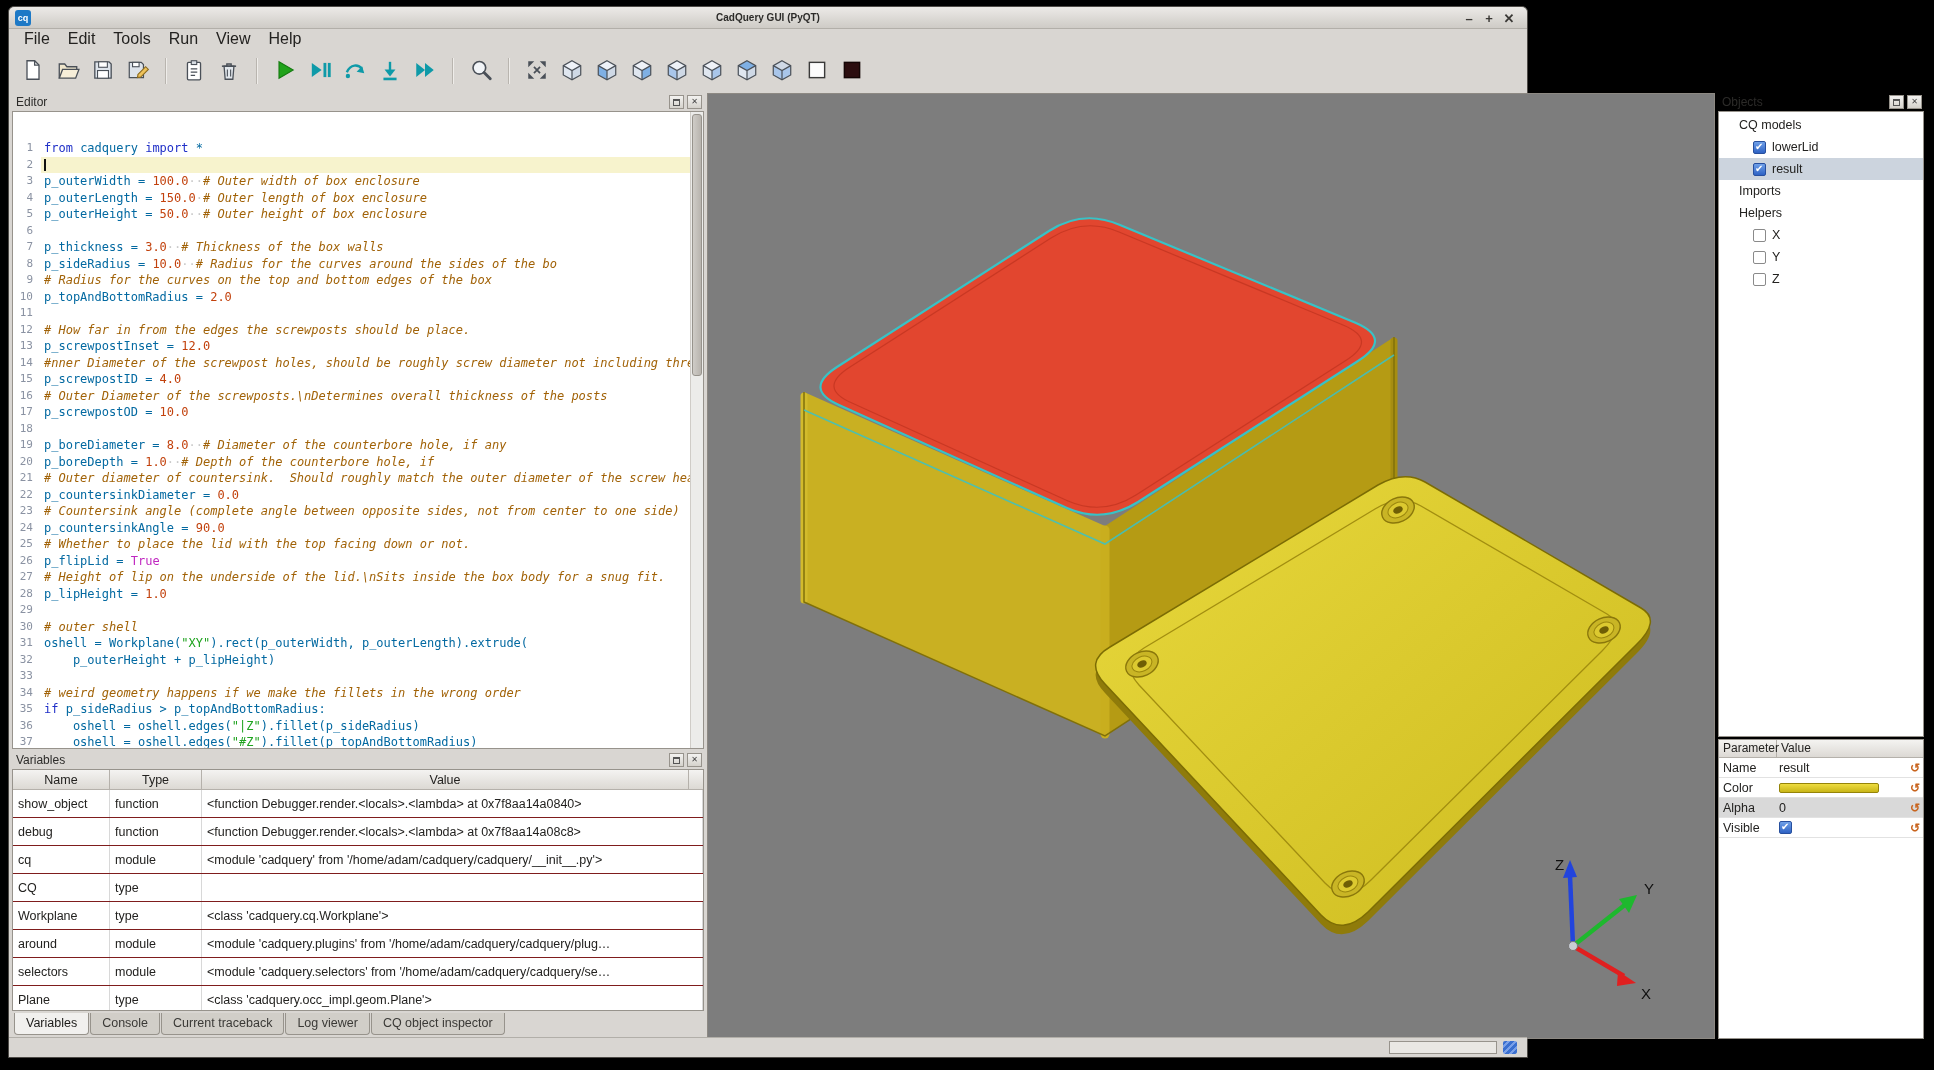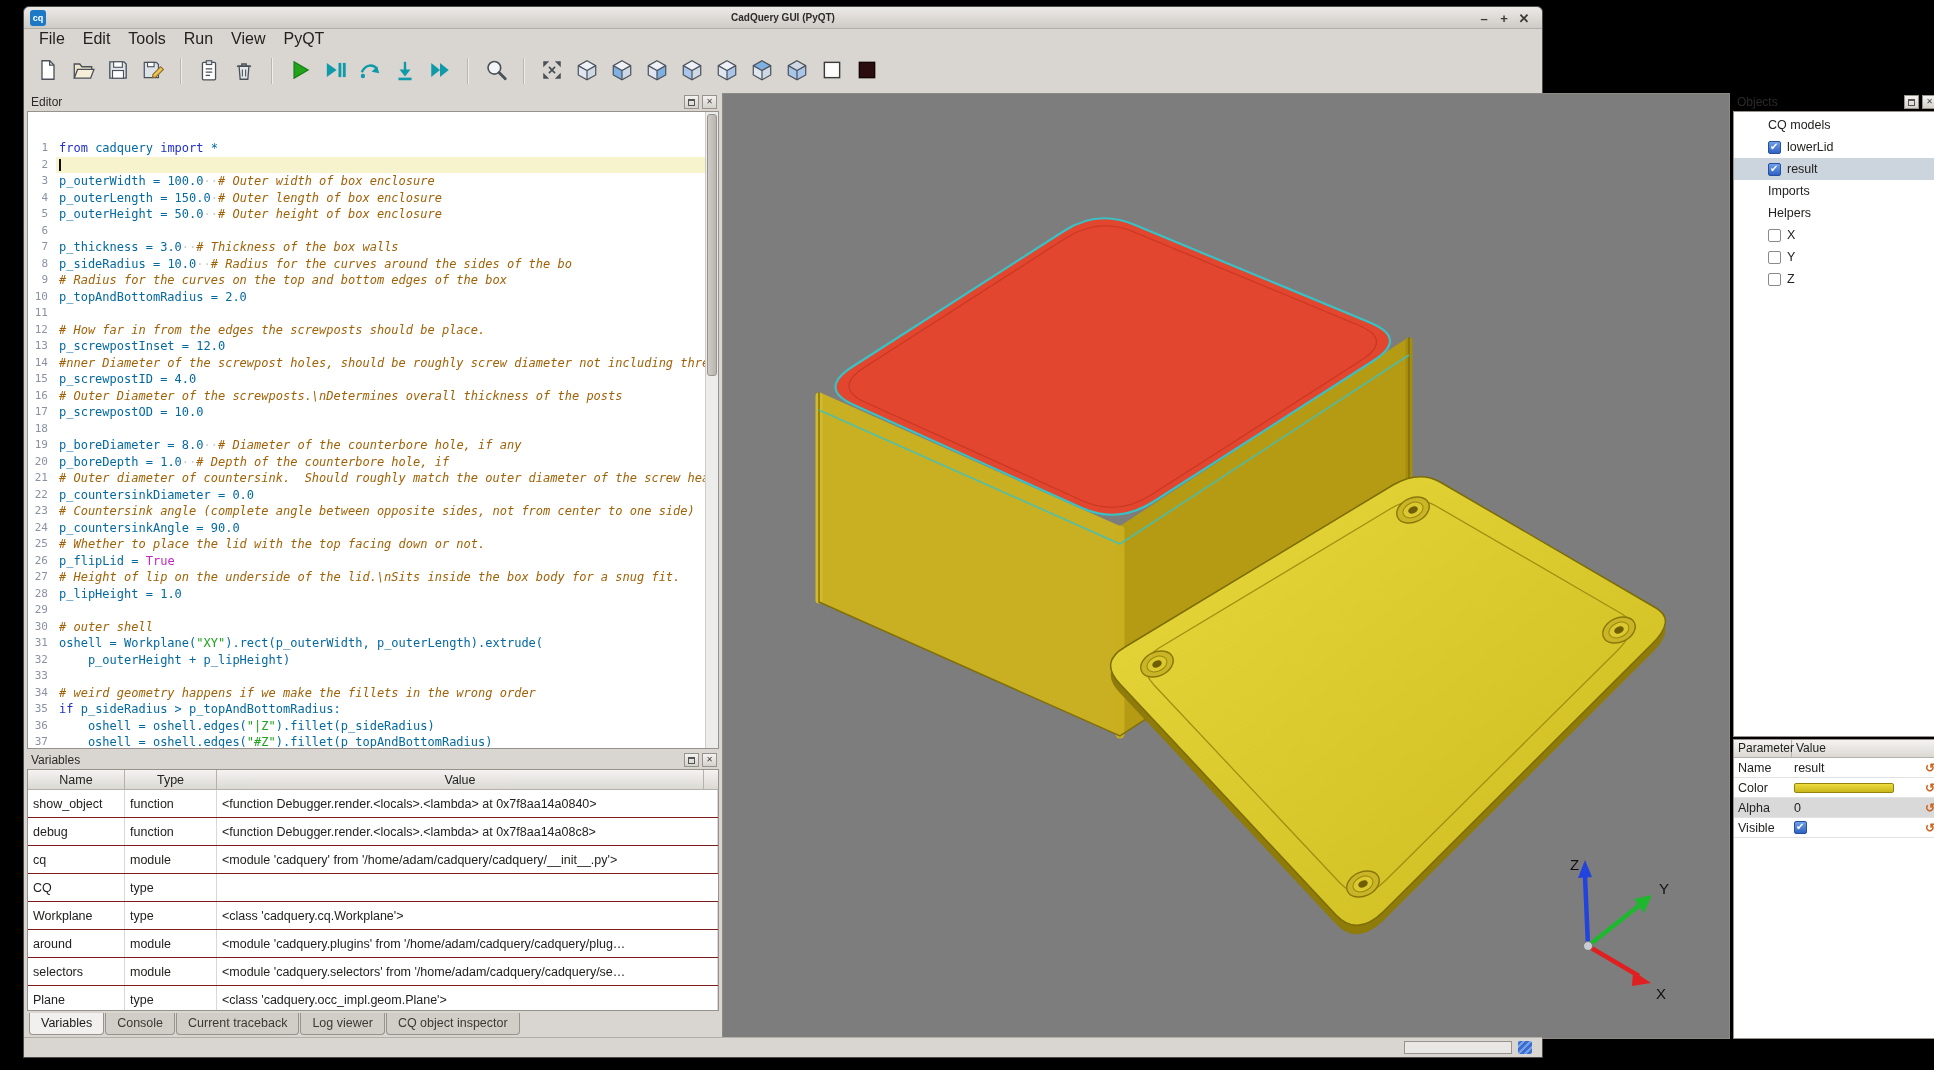--- a/index.html
+++ b/index.html
@@ -1,17 +1,17 @@
 <!DOCTYPE html>
 <html><head>
 <meta charset="utf-8">
 <style>
   *{margin:0;padding:0;box-sizing:border-box}
   html,body{width:1934px;height:1070px;background:#000;font-family:"Liberation Sans",sans-serif;overflow:hidden;font-size:13px;color:#232220}
-  .window{position:absolute;left:23px;top:6px;width:1520px;height:1052px;background:#d9d6d2;border:1px solid #4e4b47;border-radius:6px 6px 0 0}
+  .window{position:absolute;left:8px;top:6px;width:1520px;height:1052px;background:#d9d6d2;border:1px solid #4e4b47;border-radius:6px 6px 0 0}
   .titlebar{position:absolute;left:0;top:0;right:0;height:22px;background:linear-gradient(#eceae7,#cecbc6);border-bottom:1px solid #b2afa9;border-radius:6px 6px 0 0;display:flex;align-items:center;justify-content:center}
   .title{font-weight:bold;font-size:10px;color:#2c2b29}
   .app-logo{position:absolute;left:6px;top:3px;width:16px;height:16px;background:#1d79c6;color:#fff;font-size:9px;font-weight:bold;display:flex;align-items:center;justify-content:center;border-radius:3px}
   .win-controls{position:absolute;right:8px;top:0;height:22px;display:flex;align-items:center}
   .win-controls span{width:20px;text-align:center;font-weight:bold;color:#3a3835;font-size:13px}
   .menubar{position:absolute;top:22px;left:0;right:0;height:20px;display:flex;align-items:center;padding-left:6px;font-size:16px}
   .menu-item{padding:2px 9px}
   .toolbar{position:absolute;top:42px;left:0;right:0;height:44px;display:flex;align-items:center;padding-left:10px;gap:7px}
   .tb-btn{width:28px;height:28px;display:flex;align-items:center;justify-content:center}
   .tb-btn svg{width:24px;height:24px}
@@ -21,38 +21,38 @@
   .panel-btns{position:absolute;right:2px;top:2px;display:flex;gap:3px}
   .panel-btn{width:15px;height:14px;border:1px solid #97938c;background:linear-gradient(#f3f2f0,#d5d2cc);font-size:8px;line-height:12px;text-align:center;color:#444;display:flex;align-items:center;justify-content:center}
   .float-glyph{width:7px;height:7px;border:1px solid #555;border-top-width:2px;display:inline-block}
   .editor-panel{position:absolute;left:3px;top:0;width:692px;height:656px}
   .editor-content{position:absolute;top:18px;bottom:0;left:0;right:0;background:#fff;border:1px solid #97938c;overflow:hidden;font-family:"DejaVu Sans Mono",monospace;font-size:12px;white-space:pre}
   .code-line{height:16.5px;line-height:16.5px;display:flex}
   .code-line.current{background:#f7f3cd}
   .ln{width:28px;flex:none;text-align:right;padding-right:8px;color:#8a92a2;background:#fff;font-size:11px}
   .lt{flex:1;padding-left:3px;overflow:hidden}
   .caret{display:inline-block;width:2px;height:12px;background:#111;vertical-align:-2px}
-  .tok-c{color:#0369a1}.tok-k{color:#2030c8}.tok-n{color:#0369a1}.tok-s{color:#1ea31e}.tok-b{color:#c028c0}
+  .tok-c{color:#0369a1}.tok-k{color:#2030c8}.tok-n{color:#c2410c}.tok-s{color:#1ea31e}.tok-b{color:#c028c0}
   .tok-m{color:#a16207;font-style:italic}.tok-w{color:#c9c9c9}
   .e-scroll{position:absolute;top:0;right:0;bottom:0;width:13px;background:#ececea;border-left:1px solid #cfccc7}
   .e-thumb{position:absolute;top:2px;left:1px;width:10px;height:262px;background:linear-gradient(90deg,#cfccc7,#b8b4ae);border:1px solid #97938c;border-radius:3px}
   .variables-panel{position:absolute;left:3px;top:658px;width:692px;height:260px}
   .v-table{position:absolute;top:18px;left:0;right:0;bottom:0;background:#fff;border:1px solid #97938c;overflow:hidden;font-size:12.5px}
   .v-head{display:flex;height:20px;background:linear-gradient(#f4f3f1,#dcd9d4);border-bottom:1px solid #b5b1ab}
   .vh-cell{border-right:1px solid #b5b1ab;display:flex;align-items:center;justify-content:center;font-size:12.5px}
   .v-row{display:flex;height:28px;border-bottom:1px solid #7f1d1d}
   .v-cell{border-right:1px solid #d8d8d8;display:flex;align-items:center;padding:0 5px;white-space:pre;overflow:hidden}
   .c0{width:97px;flex:none}.c1{width:92px;flex:none}.c2{flex:1}.c3{width:14px;flex:none;border-right:none}
   .tabbar{position:absolute;left:3px;top:920px;width:692px;height:26px;display:flex;align-items:flex-start;padding-left:2px;gap:1px}
   .tab{padding:3px 11px 4px;font-size:12.5px;background:#d1cec8;border:1px solid #97938c;border-top:none;border-radius:0 0 4px 4px;margin-top:0;color:#3a3936}
   .tab.active{background:#f1f0ee;color:#1c1b19;position:relative;z-index:2}
   .viewport{position:absolute;left:698px;top:0;width:1008px;height:946px;background:#7d7d7d;border:1px solid #8d8983}
   .objects-panel{position:absolute;left:1709px;top:0;width:206px;height:644px}
   .objects-tree{position:absolute;top:18px;left:0;right:0;bottom:0;background:#fff;border:1px solid #97938c;overflow:hidden;font-size:12.5px;padding-top:2px}
-  .tree-row{height:22px;display:flex;align-items:center;padding-left:34px}
+  .tree-row{height:22px;display:flex;align-items:center;padding-left:20px}
   .tree-row.child{padding-left:34px}
   .tree-row.selected{background:#ccd4de}
   .tree-label{padding-left:6px}
   .checkbox{width:13px;height:13px;border:1px solid #8a8a8a;background:#fff;display:inline-block;position:relative;border-radius:2px;flex:none}
   .checkbox.checked{background:linear-gradient(#6fa0e8,#2e62c4);border-color:#274f9e}
   .checkbox.checked::after{content:"✔";color:#fff;font-size:10px;position:absolute;left:1px;top:-1px}
   .props-panel{position:absolute;left:1709px;top:646px;width:206px;height:300px}
   .p-table{position:absolute;top:0;left:0;right:0;bottom:0;background:#fff;border:1px solid #97938c;overflow:hidden;font-size:12.5px}
   .p-head{display:flex;height:18px;background:linear-gradient(#f4f3f1,#dcd9d4);border-bottom:1px solid #b5b1ab}
   .ph-cell{padding:1px 4px;border-right:1px solid #b5b1ab;font-size:12px}
@@ -81,21 +81,21 @@
       <span>✕</span>
     </div>
   </div>
 
   <div class="menubar">
       <div class="menu-item">File</div>
       <div class="menu-item">Edit</div>
       <div class="menu-item">Tools</div>
       <div class="menu-item">Run</div>
       <div class="menu-item">View</div>
-      <div class="menu-item">PyQT</div>
+      <div class="menu-item">Help</div>
     </div>
   <div class="toolbar">
       <div class="tb-btn">
         <span><svg viewBox="0 0 22 22">
             <path d="M5.5 2.5h7l4 4v13h-11z" fill="#fff" stroke="#4a5058" stroke-width="1.2"></path>
             <path d="M12.5 2.5v4h4" fill="none" stroke="#4a5058" stroke-width="1.2"></path>
           </svg></span>
       </div>
       <div class="tb-btn">
         <span><svg viewBox="0 0 22 22">

